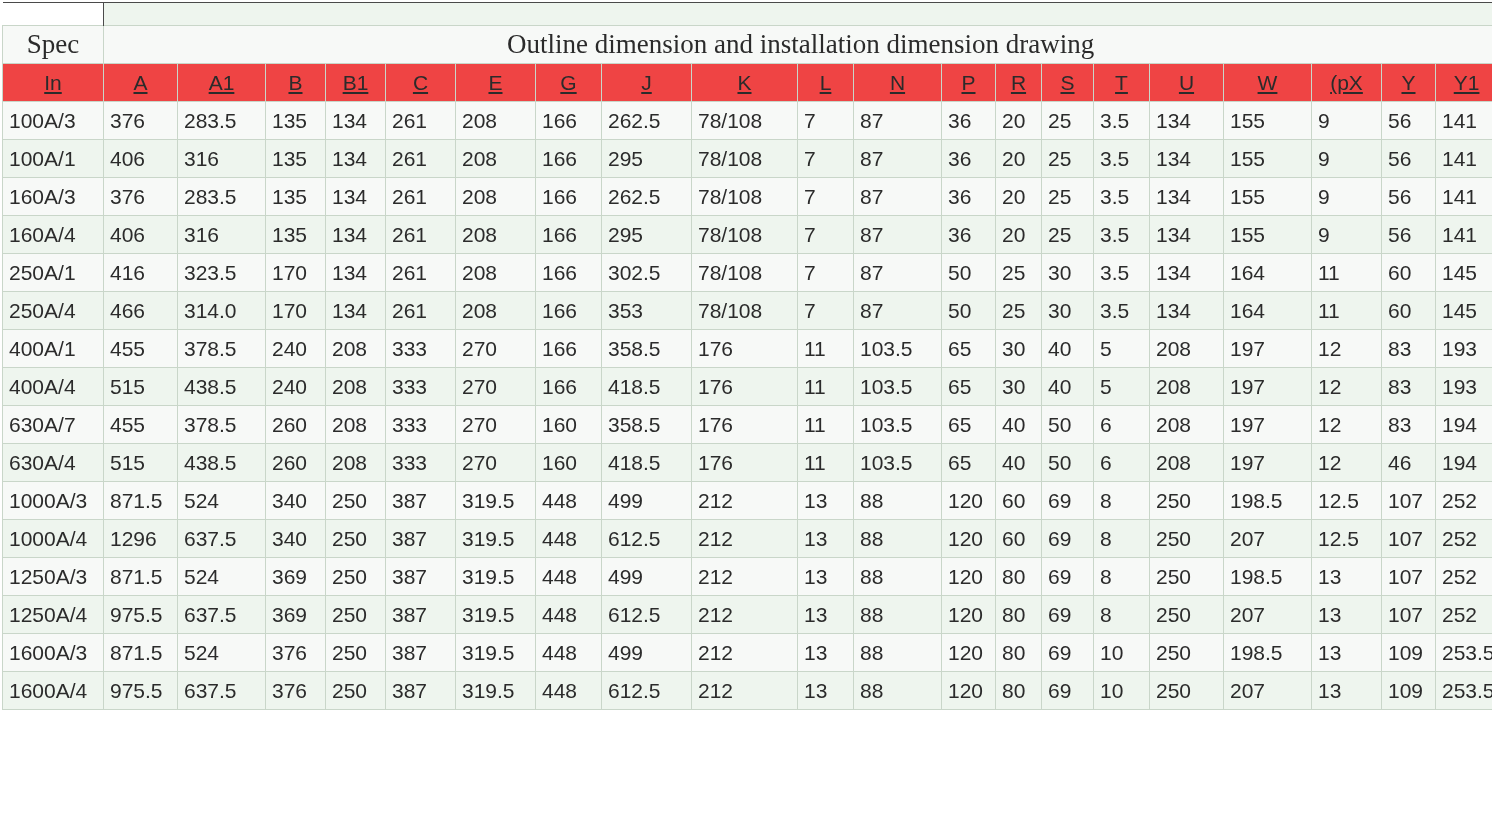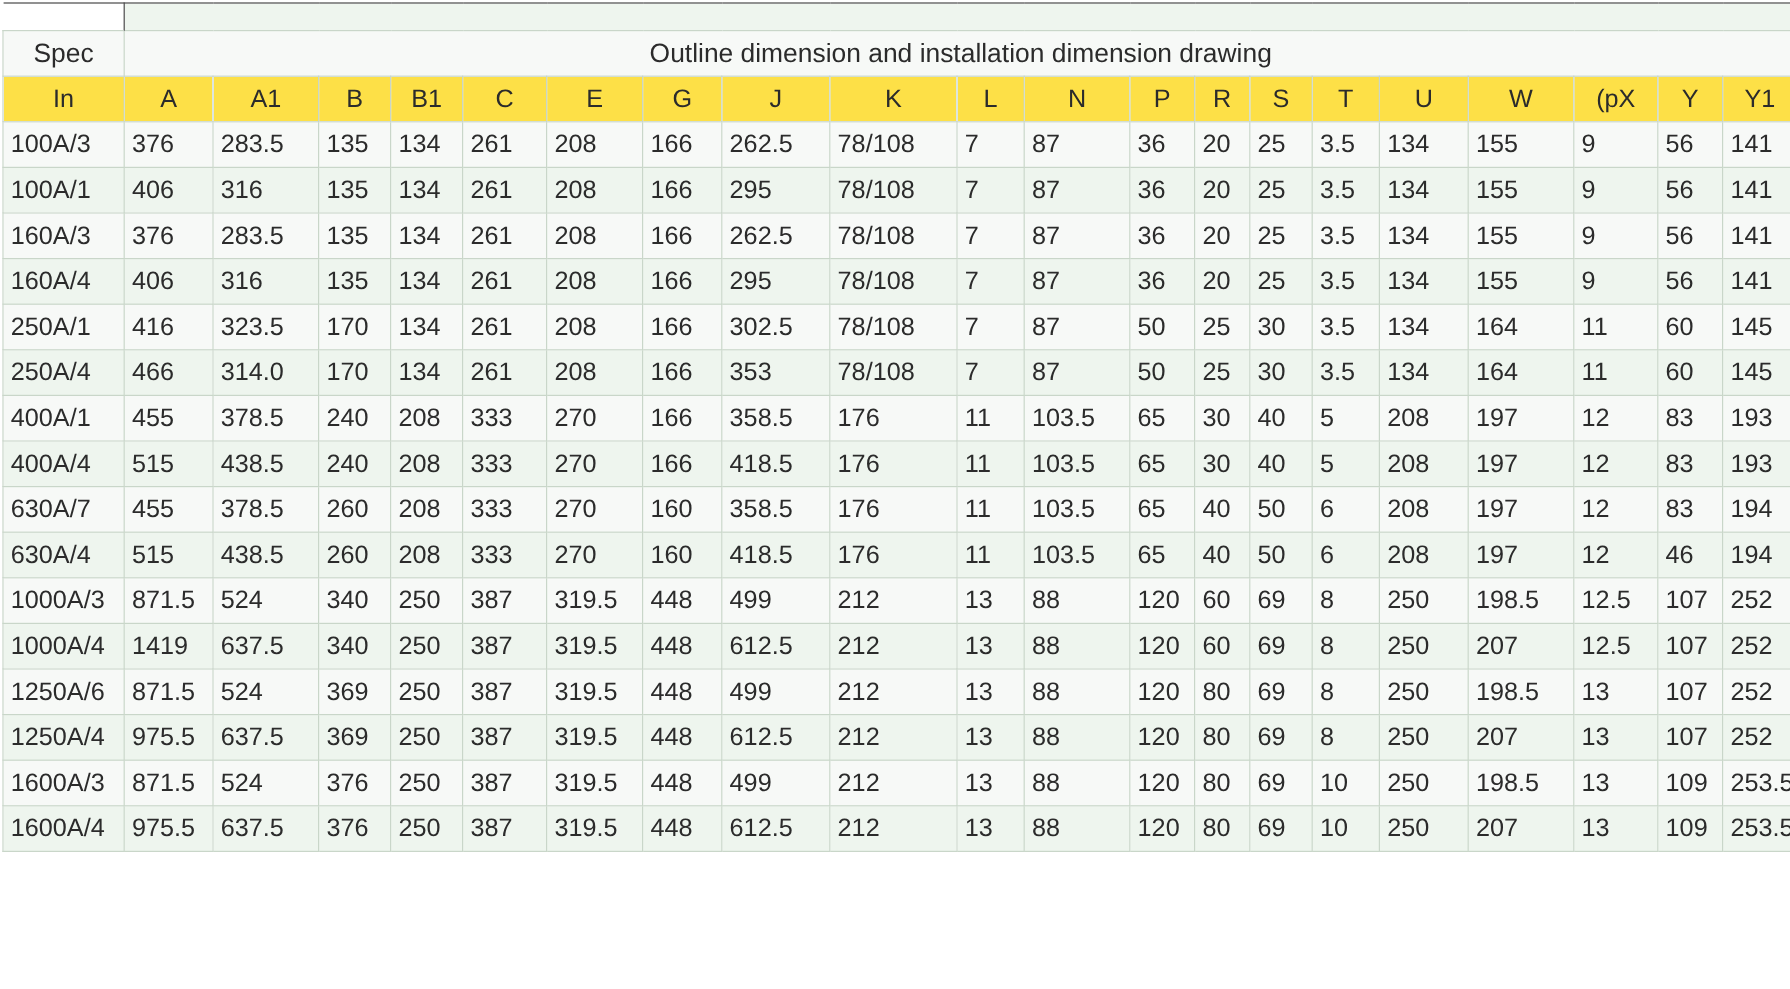--- a/index.html
+++ b/index.html
@@ -51,28 +51,30 @@
     border-right: 1px solid #4a4a4a;
     border-top: 1px solid #4a4a4a;
   }
   tr.spacer-row td.spacer-right {
     border-top: 1px solid #4a4a4a;
     border-right: 1px solid #4a4a4a;
   }
   tr.title-row td {
     background: #f7f9f7;
     text-align: center;
-    font-size: 22px;
+    font-size: 27px;
+    font-family: Liberation Serif, serif;
   }
   tr.title-row td.spec-cell {
     background: #f7f9f7;
   }
   tr.header-row td {
-    background: #fde047;
+    background: #ef4444;
     text-align: center;
+    text-decoration: underline;
   }
   tr.data-row td {
     background: #f7f9f7;
   }
   tr.data-row.alt td {
     background: #eef5ee;
   }
   td.col-spec {
   }
   td.num {
@@ -413,21 +415,21 @@
           <td class="num">69</td>
           <td class="num">8</td>
           <td class="num">250</td>
           <td class="num">198.5</td>
           <td class="num">12.5</td>
           <td class="num">107</td>
           <td class="num">252</td>
         </tr>
         <tr class="data-row alt">
           <td class="col-spec">1000A/4</td>
-          <td class="num">1419</td>
+          <td class="num">1296</td>
           <td class="num">637.5</td>
           <td class="num">340</td>
           <td class="num">250</td>
           <td class="num">387</td>
           <td class="num">319.5</td>
           <td class="num">448</td>
           <td class="num">612.5</td>
           <td class="num">212</td>
           <td class="num">13</td>
           <td class="num">88</td>
@@ -435,21 +437,21 @@
           <td class="num">60</td>
           <td class="num">69</td>
           <td class="num">8</td>
           <td class="num">250</td>
           <td class="num">207</td>
           <td class="num">12.5</td>
           <td class="num">107</td>
           <td class="num">252</td>
         </tr>
         <tr class="data-row">
-          <td class="col-spec">1250A/6</td>
+          <td class="col-spec">1250A/3</td>
           <td class="num">871.5</td>
           <td class="num">524</td>
           <td class="num">369</td>
           <td class="num">250</td>
           <td class="num">387</td>
           <td class="num">319.5</td>
           <td class="num">448</td>
           <td class="num">499</td>
           <td class="num">212</td>
           <td class="num">13</td>

